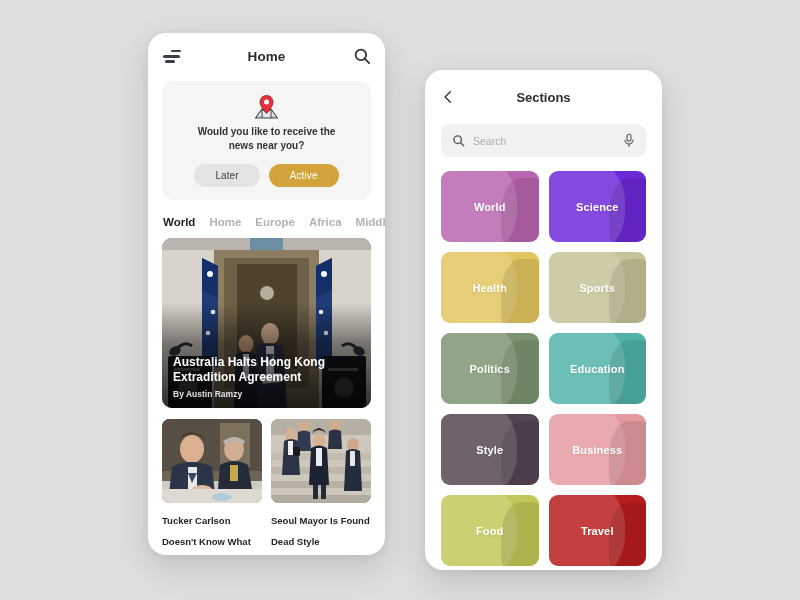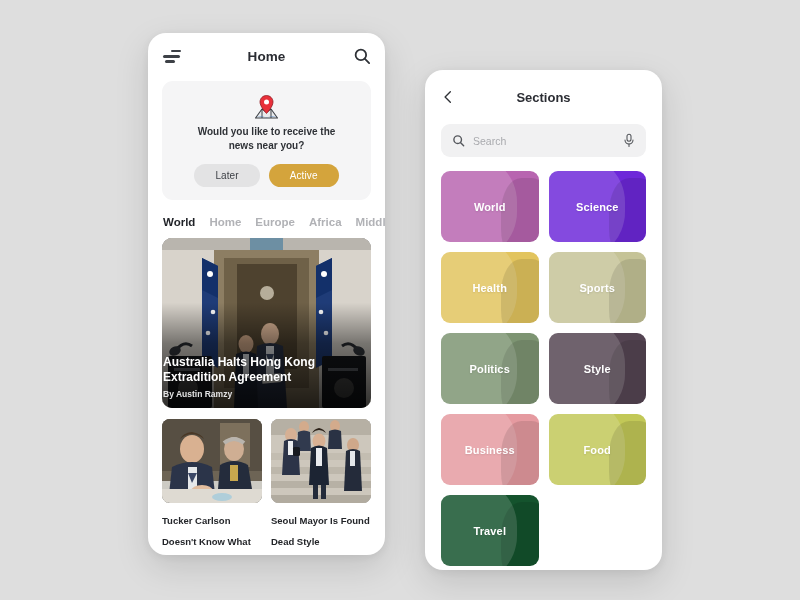--- a/index.html
+++ b/index.html
@@ -75,21 +75,21 @@
   .feature {
     position: relative; margin: 0 14px;
     height: 170px; border-radius: 10px; overflow: hidden;
     background: #23262b; cursor: pointer;
   }
   .feat-photo { position: absolute; inset: 0; }
   .feat-shade {
     position: absolute; inset: 0;
     background: linear-gradient(to bottom, rgba(0,0,0,0) 38%, rgba(0,0,0,.45) 62%, rgba(0,0,0,.78) 100%);
   }
-  .feat-text { position: absolute; left: 1px; right: 14px; bottom: 9px; }
+  .feat-text { position: absolute; left: 11px; right: 14px; bottom: 9px; }
   .feat-title { color: #fff; font-size: 12px; font-weight: 700; line-height: 15px; }
   .feat-byline { color: #e2e2e3; font-size: 8.5px; font-weight: 600; margin-top: 4px; }
 
   
   .thumb-row { display: flex; gap: 9px; margin: 11px 14px 0 14px; }
   .thumb-card { flex: 1; cursor: pointer; }
   .thumb-img { width: 100%; height: 84px; border-radius: 8px; overflow: hidden; position: relative; background:#5a5f66; }
   .thumb-title {
     font-size: 9.5px; font-weight: 700; color: #232529;
     line-height: 21px; margin-top: 7px;
@@ -328,36 +328,41 @@
       <div class="tile" style="background:#c5c397">
         <div class="tile-blob"></div>
         <div class="tile-blob2"></div>
         <span class="tile-label">Sports</span>
       </div>
       <div class="tile" style="background:#7d9472">
         <div class="tile-blob"></div>
         <div class="tile-blob2"></div>
         <span class="tile-label">Politics</span>
       </div>
+      <div class="tile" style="background:#4fb3a8">
+        <div class="tile-blob"></div>
+        <div class="tile-blob2"></div>
+        <span class="tile-label">Education</span>
+      </div>
       <div class="tile" style="background:#544452">
         <div class="tile-blob"></div>
         <div class="tile-blob2"></div>
         <span class="tile-label">Style</span>
       </div>
       <div class="tile" style="background:#e59aa0">
         <div class="tile-blob"></div>
         <div class="tile-blob2"></div>
         <span class="tile-label">Business</span>
       </div>
       <div class="tile" style="background:#c2c857">
         <div class="tile-blob"></div>
         <div class="tile-blob2"></div>
         <span class="tile-label">Food</span>
       </div>
-      <div class="tile" style="background:#14532d">
+      <div class="tile" style="background:#b91c1c">
         <div class="tile-blob"></div>
         <div class="tile-blob2"></div>
         <span class="tile-label">Travel</span>
       </div>
 
     </div>
   </div>
 
 </div>
 

